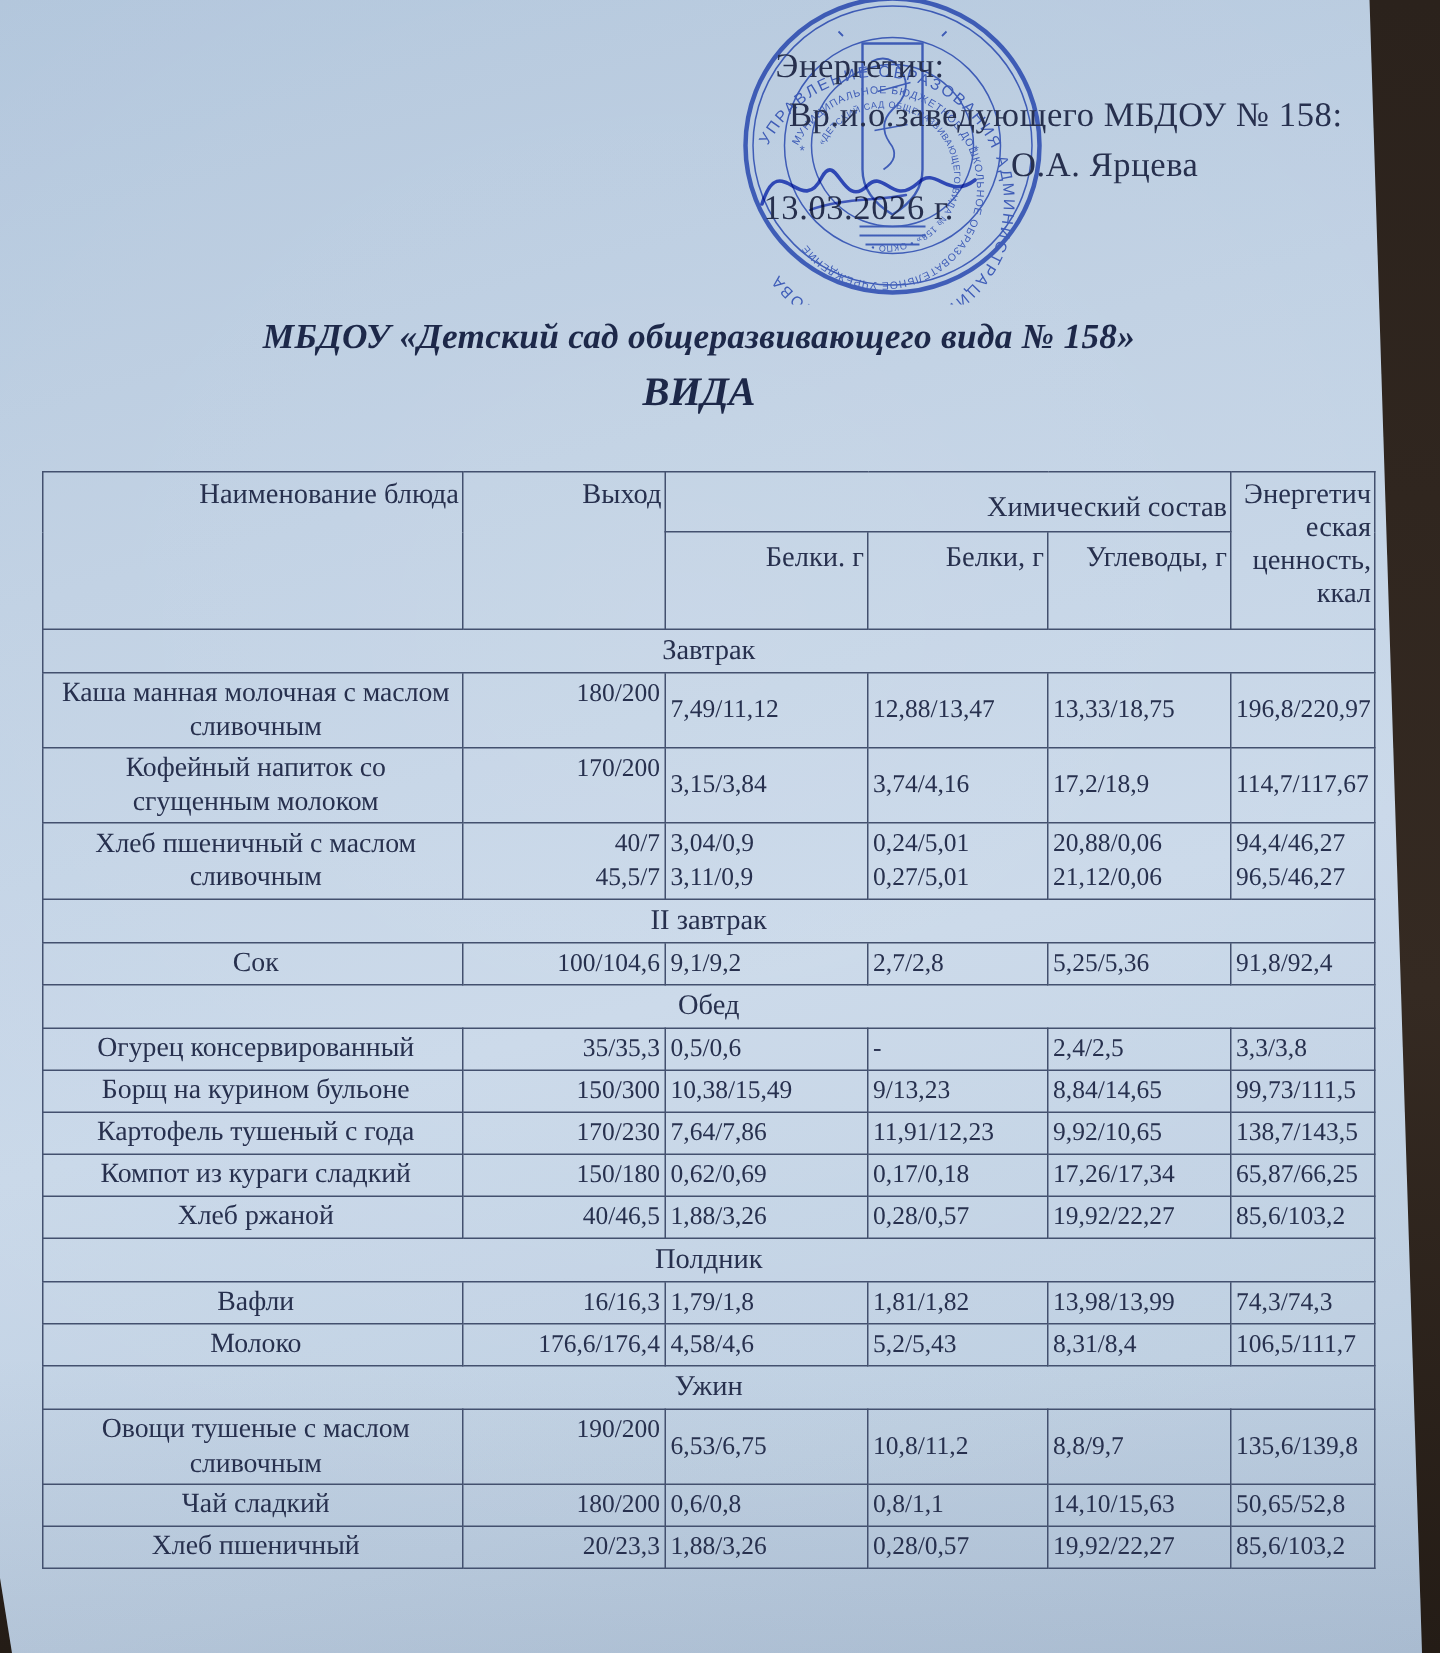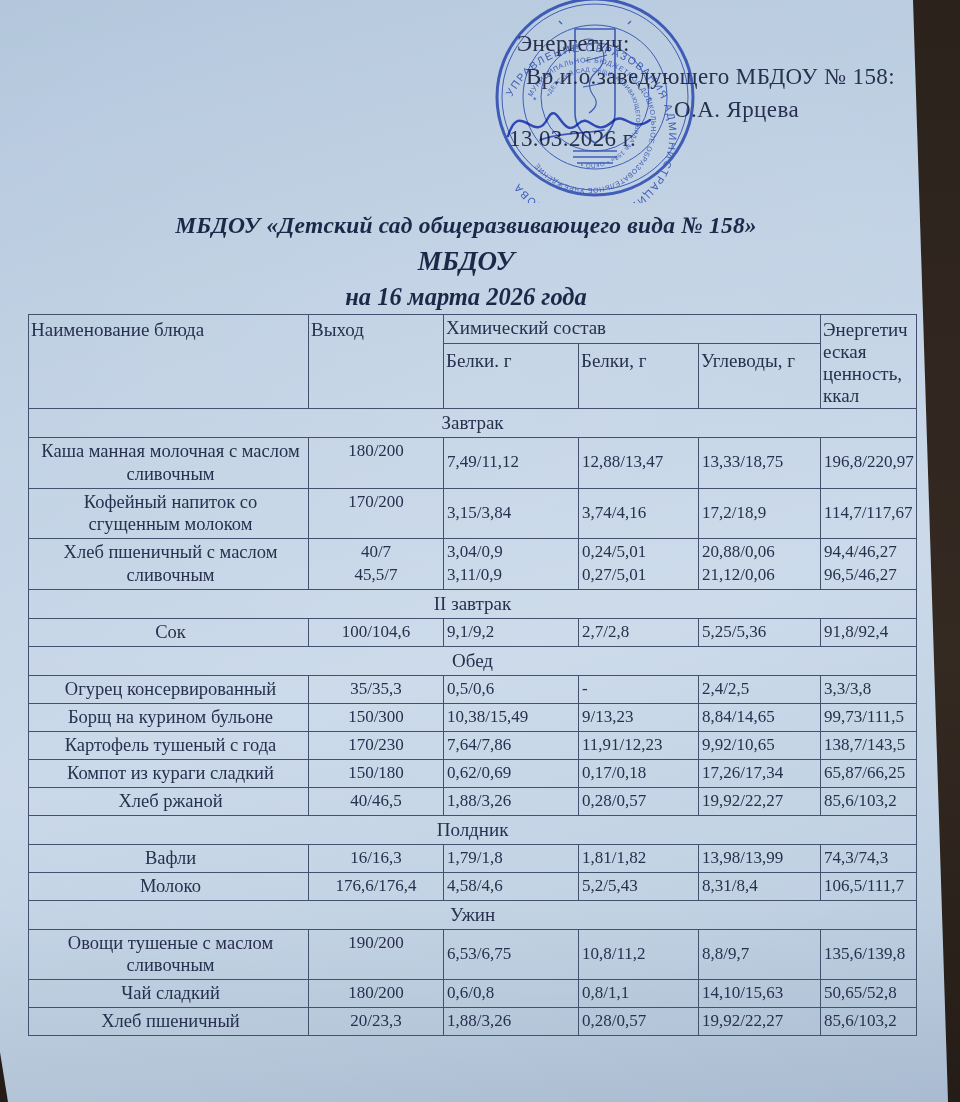--- a/index.html
+++ b/index.html
@@ -35,35 +35,35 @@
   table.menu{
     position:absolute;left:28px;top:314px;width:888px;z-index:3;
     border-collapse:collapse;table-layout:fixed;color:#27304e;
   }
   table.menu th,table.menu td{
     border:1.4px solid #43506e;
     font-weight:normal;
     overflow:hidden;
   }
   thead th{
-    font-weight:bold;font-size:19px;text-align:left;vertical-align:top;
+    font-weight:bold;font-size:19px;text-align:right;vertical-align:top;
     padding:4px 2px 2px 2px;line-height:1.15;
   }
-  th.th-chem{height:24px;padding-top:2px;}
+  th.th-chem{height:24px;padding-top:13px;}
   tr.subhead th{height:56px;font-size:19px;padding-top:6px;}
   td.section-cell{
     text-align:center;font-weight:bold;font-size:19px;
     padding:3px 4px;height:22px;vertical-align:middle;
   }
   td.c-name{
     text-align:center;font-size:18.5px;padding:2px 4px 2px 8px;
     line-height:1.22;vertical-align:middle;white-space:pre-line;
   }
   td.c-out{
-    text-align:center;font-size:17px;padding:2px 3px;vertical-align:top;
+    text-align:right;font-size:17px;padding:2px 3px;vertical-align:top;
     line-height:1.35;white-space:pre-line;
   }
   td.c-val{
     text-align:left;font-size:17px;padding:2px 3px;vertical-align:middle;
     line-height:1.35;white-space:pre-line;
   }
   tr.dish-row{height:28px;}
   .stamp text{font-family:"Liberation Sans","DejaVu Sans",sans-serif;fill:#3c5ec8;}
 </style>
 </head>
@@ -109,22 +109,21 @@
   <path d="M 40 52 C 60 44 84 46 104 42" fill="none" stroke="#2946c6" stroke-width="1.6" stroke-linecap="round" opacity="0.8"></path>
 </svg>
 
 <div class="approval-line ink" id="appr1">Энергетич:</div>
 <div class="approval-line ink" id="appr2">Вр.и.о.заведующего МБДОУ № 158:</div>
 <div class="approval-line ink" id="appr3">О.А. Ярцева</div>
 <div class="approval-line ink" id="appr4">13.03.2026 г.</div>
 
 <div class="titles">
   <div class="title-org">МБДОУ «Детский сад общеразвивающего вида № 158»</div>
-  <div class="title-menu">МБДОУ</div>
-  <div class="title-date">на 16 марта 2026 года</div>
+  <div class="title-menu">ВИДА</div>
 </div>
 
 <table class="menu">
   <colgroup>
     <col style="width:280px">
       <col style="width:135px">
       <col style="width:135px">
     <col style="width:120px">
       <col style="width:122px">
       <col style="width:96px">

